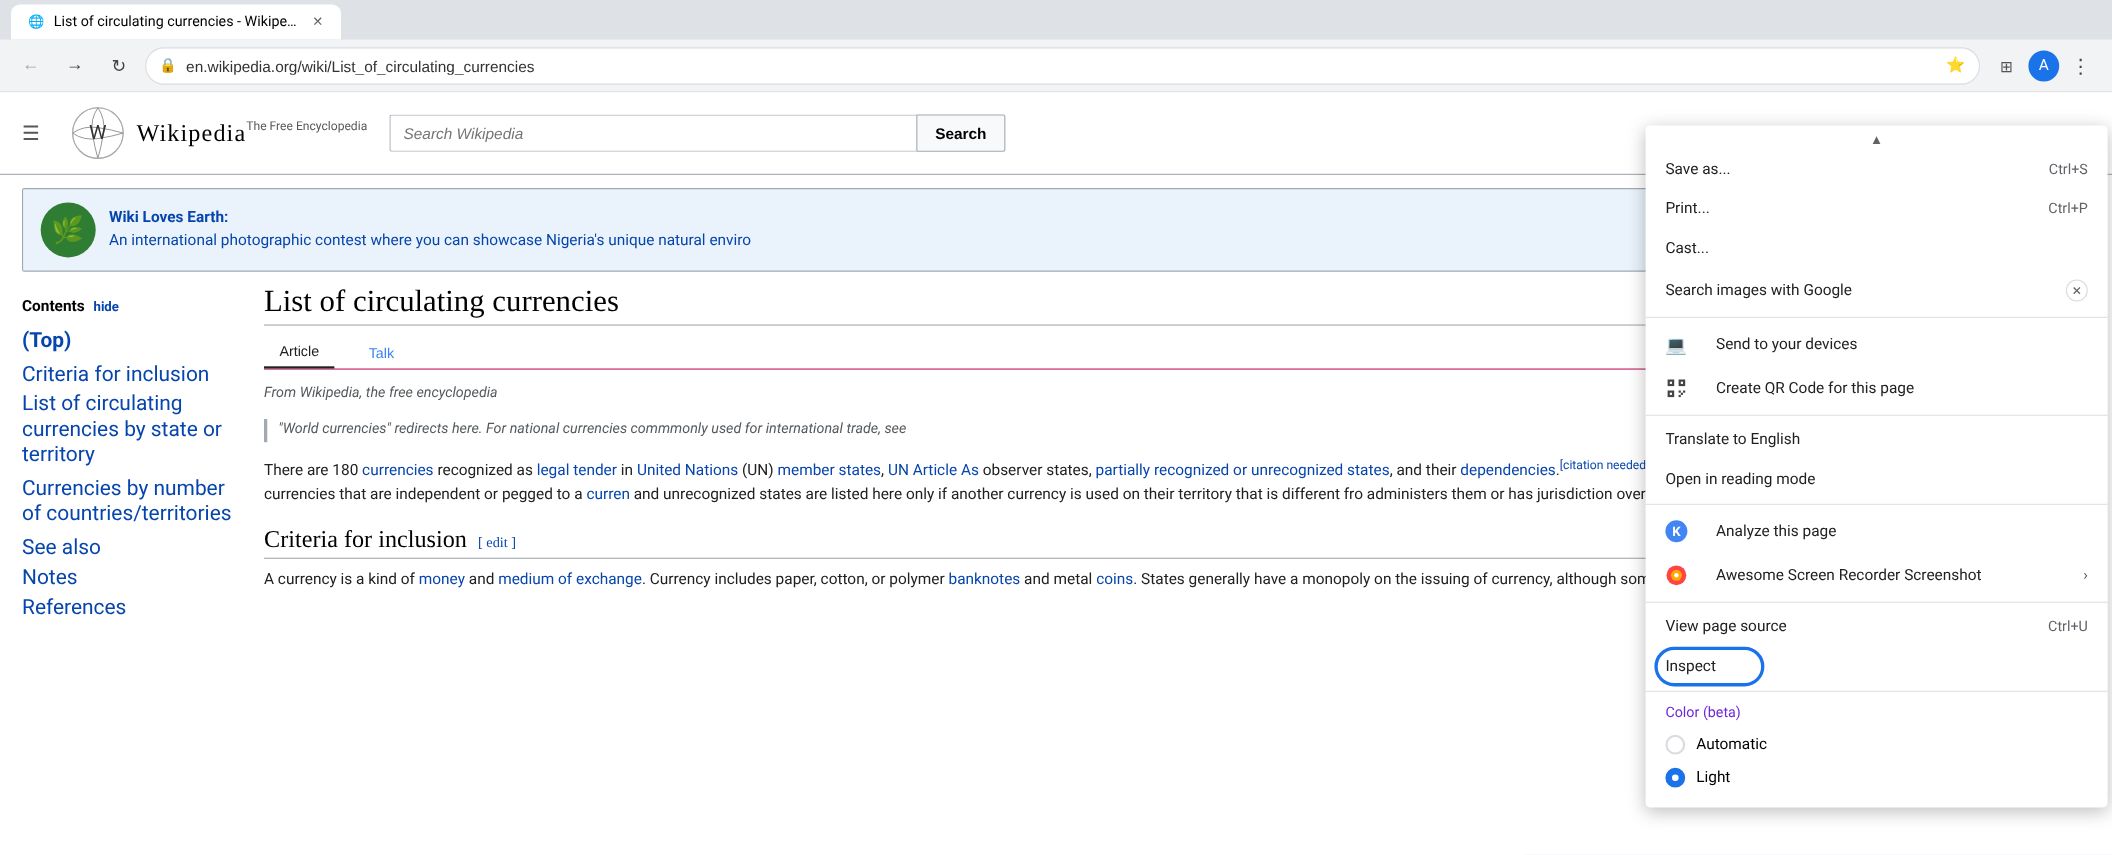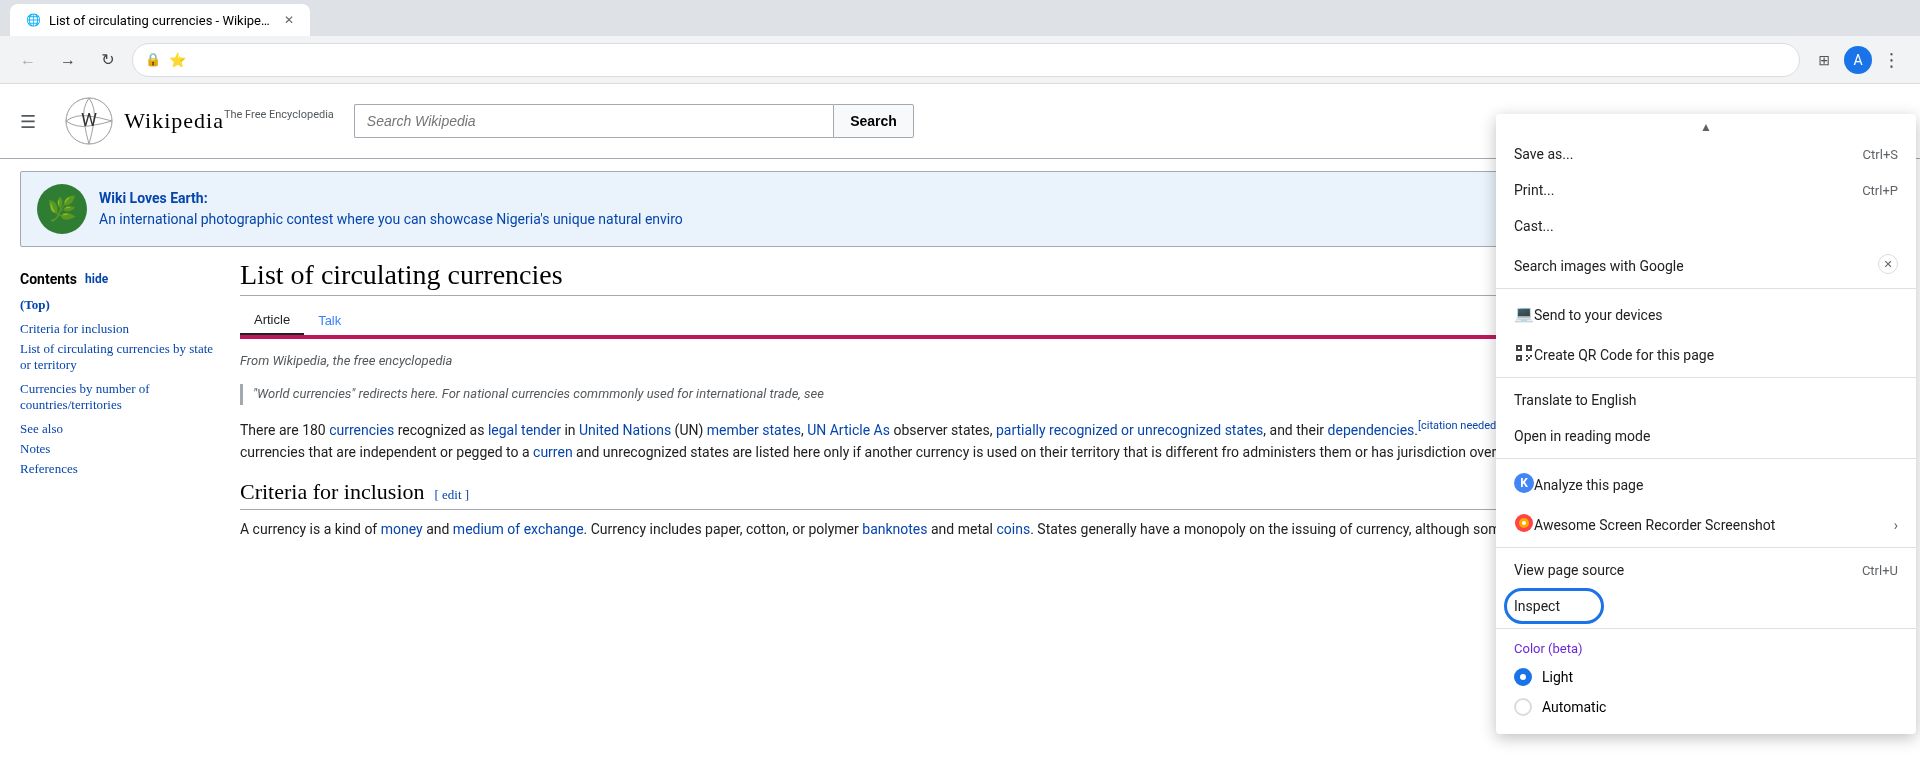--- a/index.html
+++ b/index.html
@@ -37,44 +37,44 @@
     .wiki-search-btn { background: #f8f9fa; border: 1px solid #a2a9b1; padding: 8px 16px; font-size: 14px; cursor: pointer; border-radius: 0 2px 2px 0; font-weight: 600; }
 
     .wiki-banner { background: #eaf3fb; border: 1px solid #a2a9b1; margin: 12px 20px; padding: 12px 16px; display: flex; align-items: center; gap: 12px; border-radius: 2px; }
     .banner-icon { width: 50px; height: 50px; background: #2e7d32; border-radius: 50%; display: flex; align-items: center; justify-content: center; color: white; font-size: 24px; flex-shrink: 0; }
     .banner-text { color: #0645ad; font-size: 14px; line-height: 1.5; }
 
     .wiki-content-area { display: flex; padding: 0 20px; gap: 20px; }
     .wiki-sidebar { width: 200px; flex-shrink: 0; padding-top: 12px; }
     .sidebar-title { font-size: 14px; font-weight: bold; display: flex; gap: 8px; align-items: center; }
     .sidebar-hide { color: #0645ad; font-size: 12px; cursor: pointer; }
-    .sidebar-items { margin-top: 8px; font-size: 13px; font-family: Liberation Serif, serif; }
+    .sidebar-items { margin-top: 8px; font-size: 19px; }
     .sidebar-item { padding: 2px 0; }
     .sidebar-item.top { font-weight: bold; margin-bottom: 4px; }
     .sidebar-item a { color: #0645ad; text-decoration: none; }
 
     .wiki-main { flex: 1; padding: 0 0 20px 0; min-width: 0; }
     .article-title { font-family: 'Linux Libertine', Georgia, serif; font-size: 28px; font-weight: normal; border-bottom: 1px solid #a2a9b1; padding-bottom: 4px; margin-bottom: 10px; }
-    .article-tabs { display: flex; gap: 0; border-bottom: 4px solid #be185d; margin-bottom: 12px; align-items: center; }
+    .article-tabs { display: flex; gap: 17px; border-bottom: 1px solid #be185d; margin-bottom: 12px; align-items: center; }
     .article-tab { padding: 6px 14px; font-size: 13px; cursor: pointer; color: #3b82f6; border: none; background: transparent; }
     .article-tab.active { color: #202122; border-bottom: 2px solid #202122; font-weight: normal; }
     .article-tab-spacer { flex: 1; }
     .article-tab-right { padding: 6px 14px; font-size: 13px; color: #0645ad; cursor: pointer; }
 
     .article-body p { font-size: 14px; line-height: 1.6; margin-bottom: 12px; color: #202122; }
     .article-body a { color: #0645ad; text-decoration: none; }
     .article-body .cite { font-size: 11px; vertical-align: super; color: #0645ad; }
 
     .section-title { font-family: 'Linux Libertine', Georgia, serif; font-size: 22px; font-weight: normal; border-bottom: 1px solid #a2a9b1; padding-bottom: 4px; margin: 16px 0 8px 0; display: flex; gap: 10px; align-items: baseline; }
     .section-edit { font-size: 13px; color: #0645ad; cursor: pointer; }
 
     
     .context-menu-overlay { position: absolute; right: 0; top: 0; bottom: 0; width: 500px; z-index: 100; }
     .context-menu { position: absolute; right: 4px; top: 30px; background: #fff; border-radius: 4px; box-shadow: 0 4px 16px rgba(0,0,0,0.25); width: 420px; padding: 6px 0; z-index: 200; }
-    .context-menu-item { display: flex; align-items: flex-end; padding: 10px 18px; cursor: pointer; color: #202124; font-size: 14px; gap: 0; position: relative; }
+    .context-menu-item { display: flex; align-items: center; padding: 10px 18px; cursor: pointer; color: #202124; font-size: 14px; gap: 26px; position: relative; }
     .context-menu-item .item-label { flex: 1; }
     .context-menu-item .item-shortcut { color: #5f6368; font-size: 13px; }
     .context-menu-item .item-arrow { color: #5f6368; }
     .context-menu-icon { width: 20px; height: 20px; display: flex; align-items: center; justify-content: center; flex-shrink: 0; font-size: 16px; }
     .context-menu-divider { height: 1px; background: #e0e0e0; margin: 4px 0; }
 
     
     .color-section { padding: 8px 18px; }
     .color-label { font-size: 13px; color: #6d28d9; margin-bottom: 8px; }
     .color-options { display: flex; flex-direction: column; gap: 4px; }
@@ -95,20 +95,21 @@
       <span class="tab-close">✕</span>
     </div>
   </div>
 
   <div class="nav-bar">
     <button class="nav-btn disabled">←</button>
     <button class="nav-btn">→</button>
     <button class="nav-btn">↻</button>
     <div class="address-bar-container">
       <span style="font-size:13px; color:#555;">🔒</span>
+      <input class="address-bar" type="text" value="en.wikipedia.org/wiki/List_of_circulating_currencies" style="">
       <span style="font-size:14px; color:#555; cursor:pointer;">⭐</span>
     </div>
     <div class="nav-right">
       <button class="nav-btn" style="font-size:14px; color:#555;">⊞</button>
       <div class="profile-icon">A</div>
       <button class="nav-btn" style="font-size:18px; color:#444; letter-spacing:1px;">⋮</button>
     </div>
   </div>
 
   <div class="page-area">
@@ -301,25 +302,25 @@
 
           <div style="position:absolute; left:8px; top:50%; transform:translateY(-50%); pointer-events:none; border:3px solid #1a73e8; border-radius:18px; width:100px; height:36px;"></div>
         </div>
 
         <div class="context-menu-divider"></div>
 
         <div class="color-section">
           <div class="color-label">Color (beta)</div>
           <div class="color-options">
             <div class="color-option">
+              <div class="color-radio"></div>
+              <span>Automatic</span>
+            </div>
+            <div class="color-option">
               <div class="color-radio selected"></div>
               <span>Light</span>
             </div>
-            <div class="color-option">
-              <div class="color-radio"></div>
-              <span>Automatic</span>
-            </div>
           </div>
         </div>
       </div>
     </div>
   </div>
 </div>
 
 </body></html>

